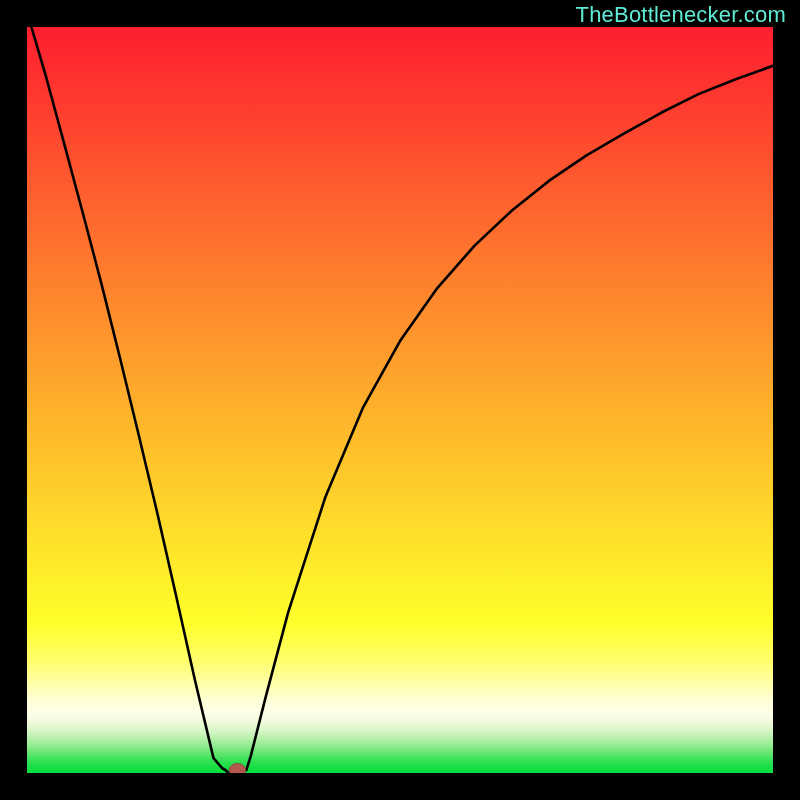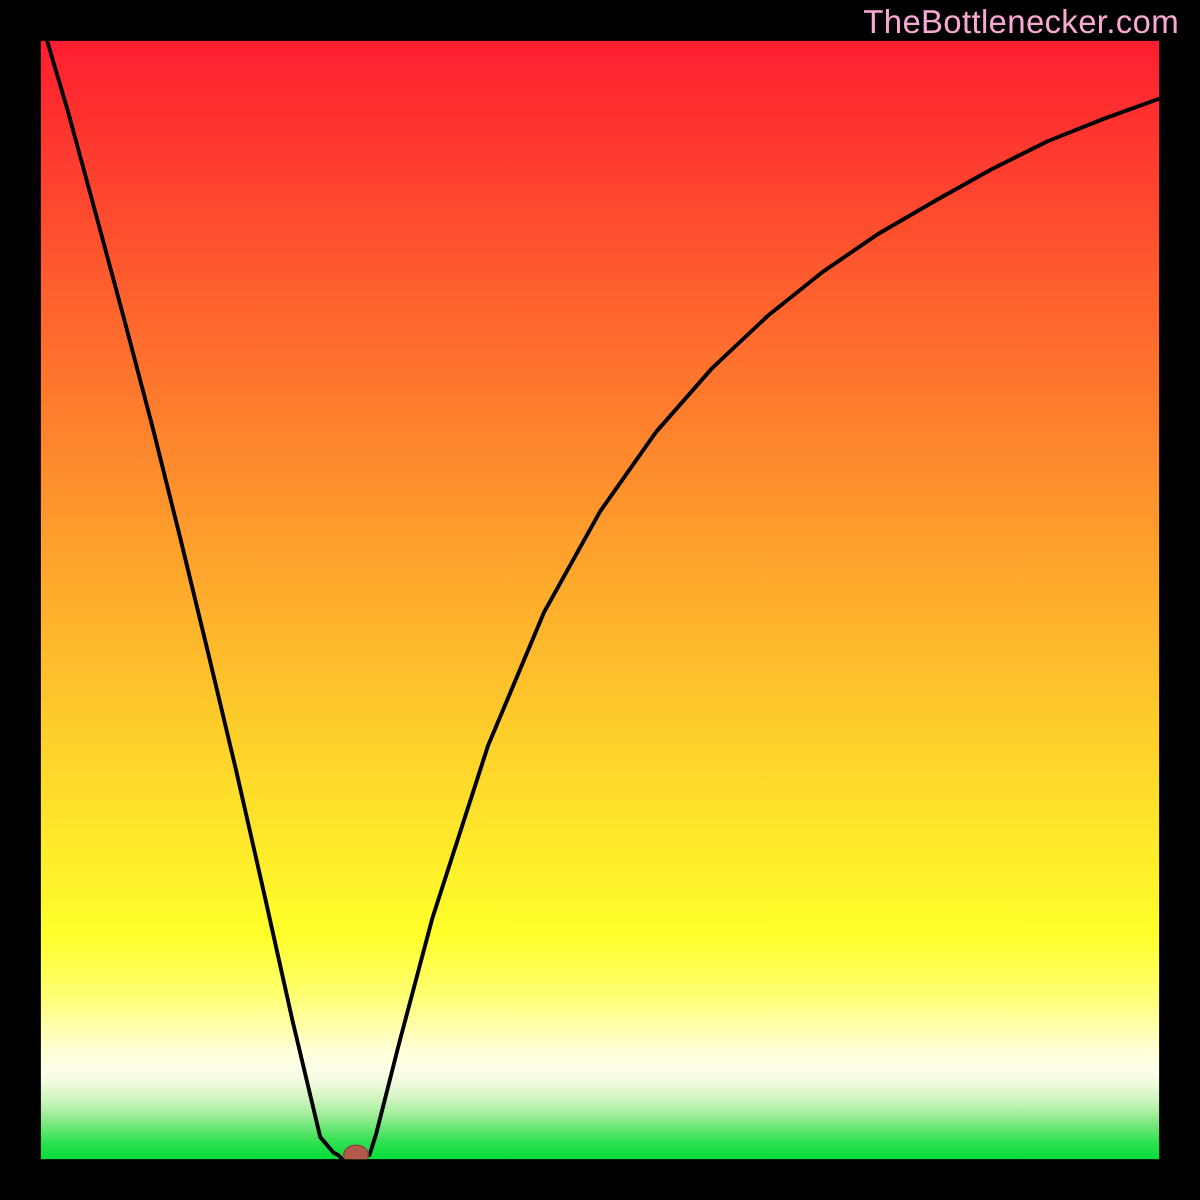--- a/index.html
+++ b/index.html
@@ -13,21 +13,21 @@
   }
   .frame {
     position: relative;
     width: 800px;
     height: 800px;
   }
   .watermark {
     position: absolute;
     top: 2px;
     right: 14px;
-    color: #f9a8d4;
+    color: #5eead4;
     font-size: 22px;
     font-weight: 500;
     letter-spacing: 0.2px;
     z-index: 10;
   }
   .plot-area {
     position: absolute;
     left: 27px;
     top: 27px;
     width: 746px;

